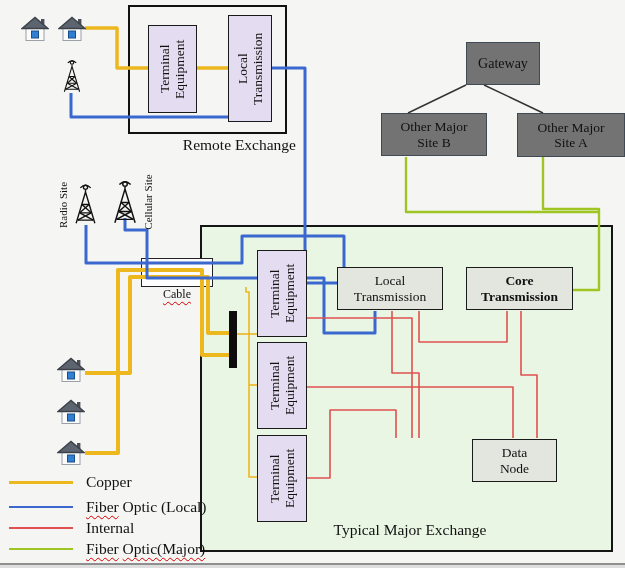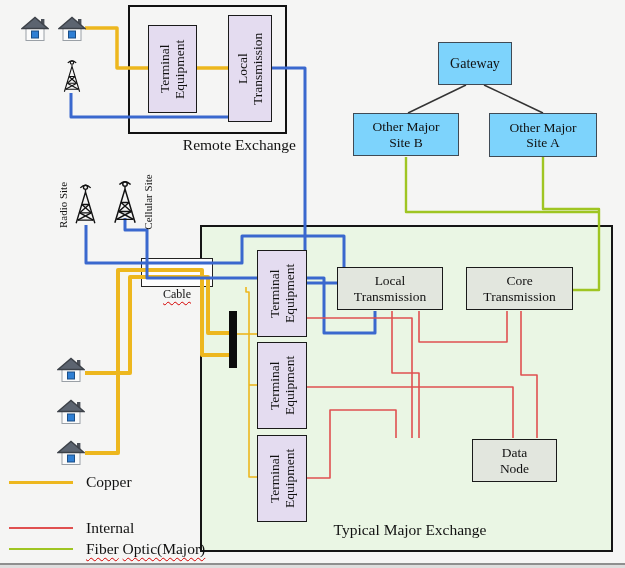--- a/index.html
+++ b/index.html
@@ -9,21 +9,21 @@
     font-family:"Liberation Serif","DejaVu Serif",serif;color:#111;
   }
   .abs{position:absolute;box-sizing:border-box;}
   svg.wires{position:absolute;left:0;top:0;width:625px;height:568px;pointer-events:none;}
   .bx{
     position:absolute;box-sizing:border-box;border:1.4px solid #1a1a1a;
     display:flex;align-items:center;justify-content:center;text-align:center;
     font-size:13.5px;line-height:1.12;
   }
   .lavender{background:#e4dcf0;}
-  .bluefill{background:#7dd3fc;border-color:#3f4a55;border-width:1.2px;}
+  .bluefill{background:#737373;border-color:#3f4a55;border-width:1.2px;margin-left:28px;}
   .greygreen{background:#e2e6de;}
   .outline{background:transparent;border:2px solid #111;}
   .greenbox{background:#eaf6e4;border:2px solid #151515;}
   .cablebox{background:#fdfdfd;border:1.2px solid #222;}
   .vtext{writing-mode:vertical-rl;transform:rotate(180deg);}
   .caption{position:absolute;text-align:center;font-size:15.5px;}
   .smallcap{font-size:12px;}
   .rot{transform:rotate(-90deg);transform-origin:center center;
        position:absolute;text-align:center;font-size:11px;white-space:nowrap;}
   .flag{text-decoration:underline wavy #d40000;text-decoration-thickness:1px;text-underline-offset:3px;}
@@ -89,21 +89,21 @@
   <div class="bx lavender" style="left:257px;top:342px;width:50px;height:87px;">
     <span class="vtext">Terminal Equipment</span>
   </div>
   <div class="bx lavender" style="left:257px;top:435px;width:50px;height:87px;">
     <span class="vtext">Terminal Equipment</span>
   </div>
 
   <div class="bx greygreen" style="left:337px;top:267px;width:106px;height:43px;">
     <span style="width:92px;">Local Transmission</span>
   </div>
-  <div class="bx greygreen" style="left:466px;top:267px;width:107px;height:43px;">
+  <div class="bx greygreen" style="left:466px;top:267px;width:107px;height:43px;font-weight:bold;">
     <span style="width:92px;">Core Transmission</span>
   </div>
   <div class="bx greygreen" style="left:472px;top:439px;width:85px;height:43px;">
     <span style="width:44px;">Data Node</span>
   </div>
 
   <div class="abs blackbar" style="left:229px;top:311px;width:8px;height:57px;"></div>
 
   <div class="caption smallcap" style="left:141px;top:263px;width:72px;margin-top:24px;">
     <span class="flag">Cable</span>
@@ -170,20 +170,24 @@
       <path d="M13,6 V10 M13,8 L4,38 M13,8 L22,38"></path>
       <path d="M9.5,20 H16.5 M7.5,28 H18.5 M5.5,35 H20.5"></path>
       <path d="M9.5,20 L18.5,28 M16.5,20 L7.5,28 M7.5,28 L20.5,35 M18.5,28 L5.5,35"></path>
     </g>
   </svg>
 
   <div class="legend-row" style="top:471px;">
     <div class="legend-swatch" style="height: 3px; background: rgb(237, 183, 30);"></div>
     <span><span class="flag"></span><span>Copper</span><span class="flag"></span></span>
   </div>
+  <div class="legend-row" style="top:496px;">
+    <div class="legend-swatch" style="height: 2.5px; background: rgb(58, 104, 206);"></div>
+    <span><span class="flag">Fiber</span><span> Optic (Local)</span><span class="flag"></span></span>
+  </div>
   <div class="legend-row" style="top:517px;">
     <div class="legend-swatch" style="height: 2px; background: rgb(224, 80, 80);"></div>
     <span><span class="flag"></span><span>Internal</span><span class="flag"></span></span>
   </div>
   <div class="legend-row" style="top:538px;">
     <div class="legend-swatch" style="height: 2px; background: rgb(159, 197, 34);"></div>
     <span><span class="flag">Fiber</span><span> </span><span class="flag">Optic(Major)</span></span>
   </div>
 
   <div class="bottom-strip" style="top:563px;height:1.6px;background:#8f8f8f;"></div>

